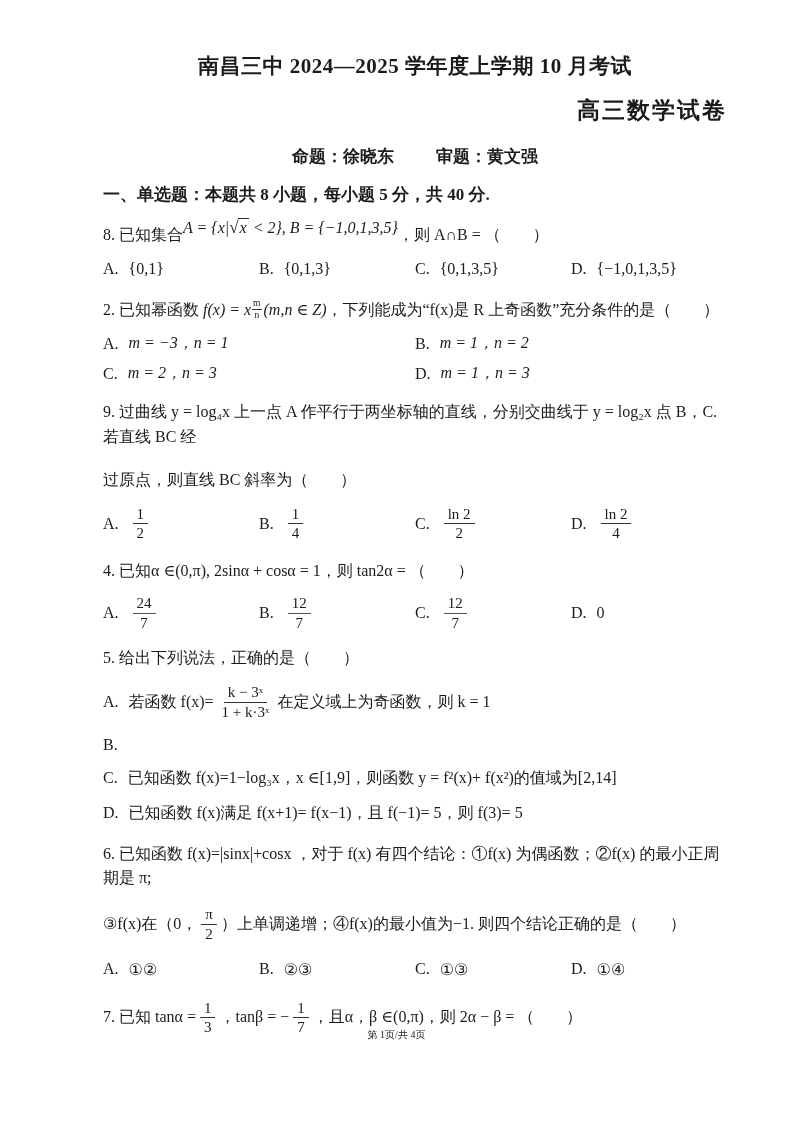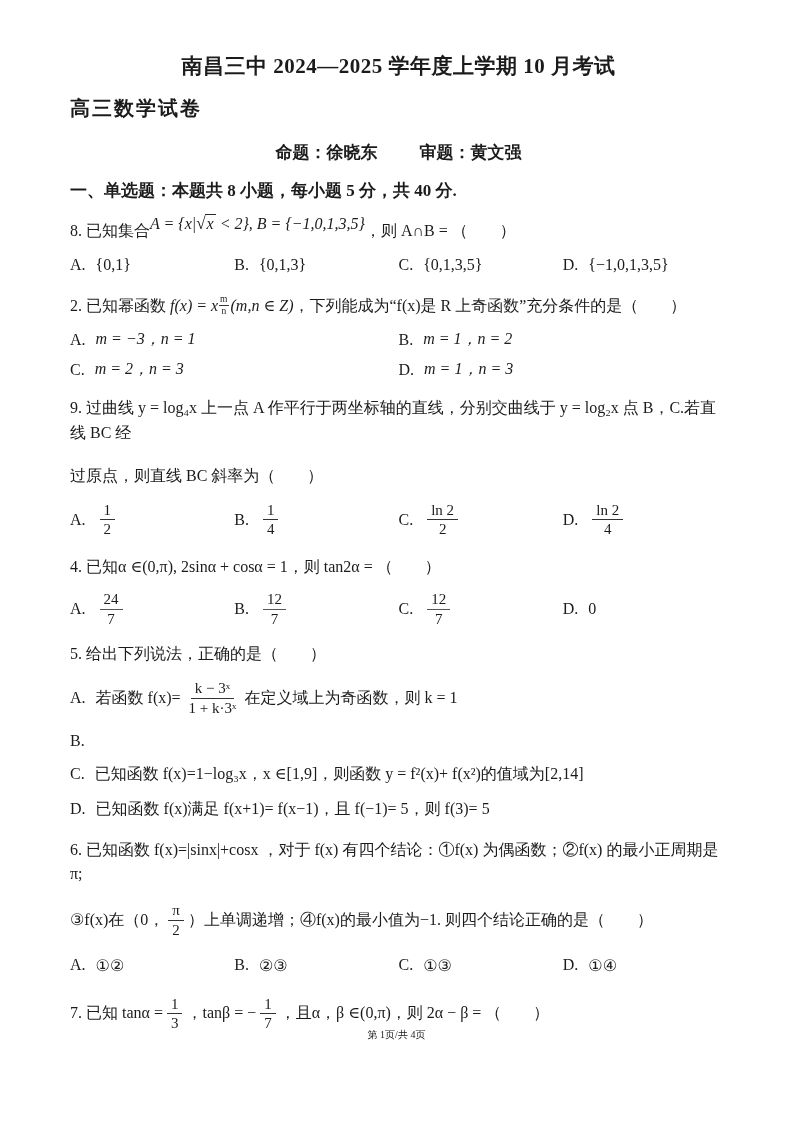--- a/index.html
+++ b/index.html
@@ -5,24 +5,24 @@
   * { margin: 0; padding: 0; box-sizing: border-box; }
   html, body { background: #ffffff; }
   body {
     width: 793px; height: 1122px;
     font-family: "Liberation Serif", "DejaVu Serif", serif;
     color: #1b1b1b;
     position: relative;
     overflow: hidden;
   }
   .page { width: 793px; height: 1122px; position: relative; background: #fff; }
-  .content { padding: 52px 66px 0 70px; }
+  .content { padding: 52px 66px 0 70px; margin-left: 33px; }
 
   .title { text-align: center; font-weight: bold; font-size: 21px; letter-spacing: 0.5px; }
-  .subtitle { text-align: left; font-weight: bold; font-size: 20px; margin-top: 15px; letter-spacing: 2px; }
+  .subtitle { text-align: right; font-weight: bold; font-size: 23px; margin-top: 15px; letter-spacing: 2px; }
   .authors { display: flex; justify-content: center; gap: 42px; margin-top: 19px; font-weight: bold; font-size: 17px; }
   .section-heading { margin-top: 15px; font-weight: bold; font-size: 17px; }
 
   .q { font-size: 16px; }
   .q-line { line-height: 1.55; }
   .raised { position: relative; top: -7px; }
   .it { font-style: italic; }
 
   
   .row4 { display: flex; align-items: center; }

